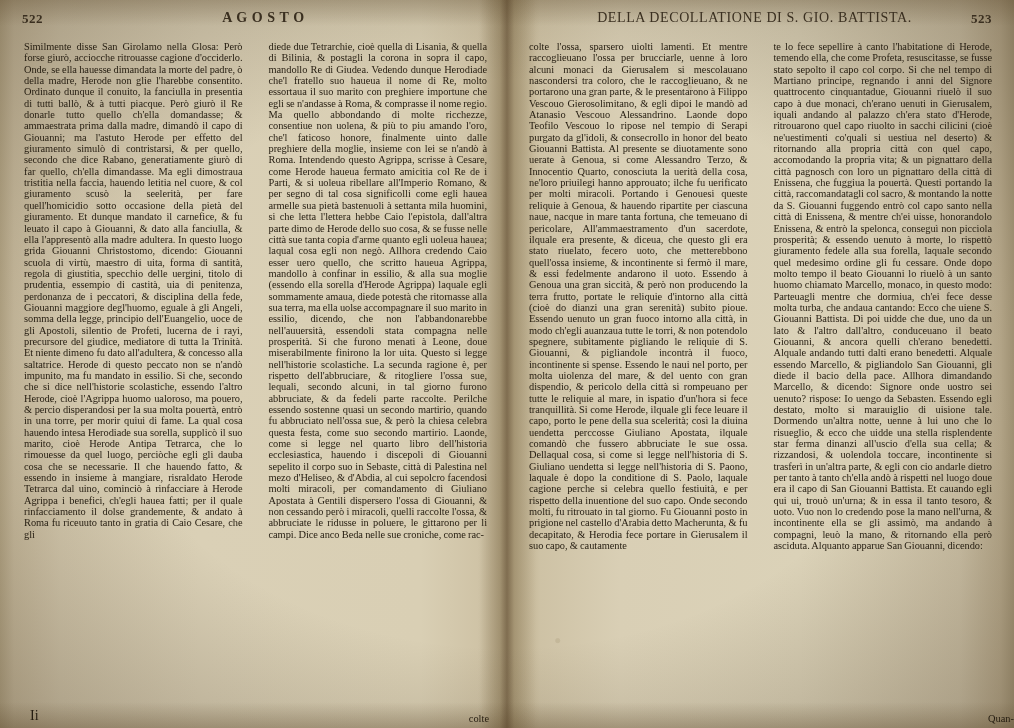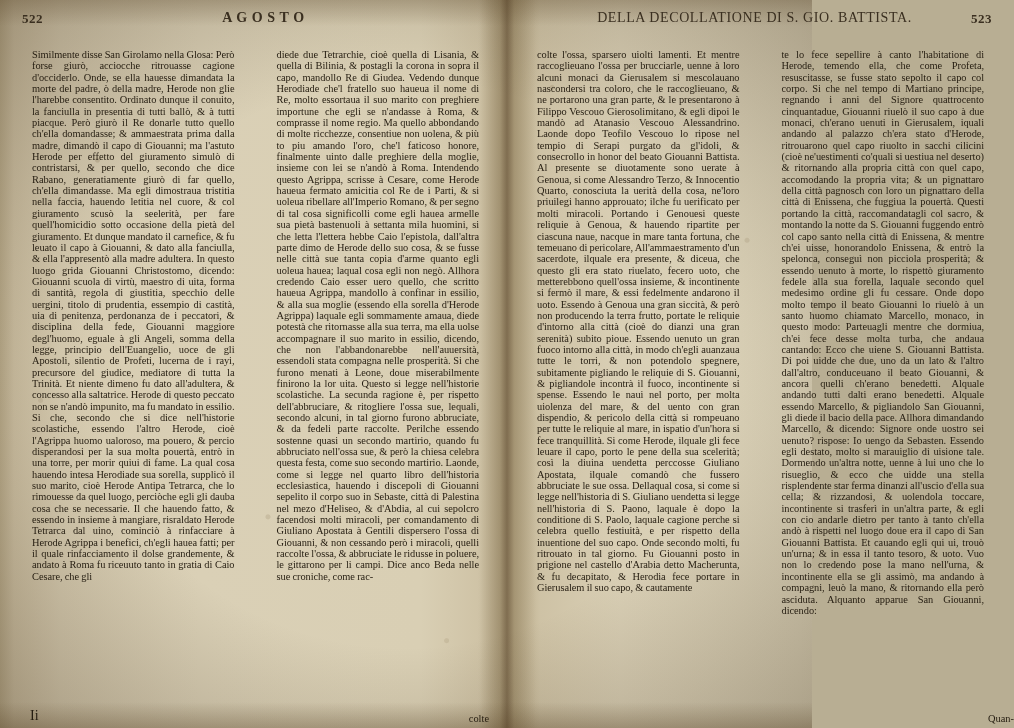--- a/index.html
+++ b/index.html
@@ -9,21 +9,21 @@
   body {
     width: 1014px;
     height: 728px;
     overflow: hidden;
     background: #b8ae93;
     font-family: "Liberation Serif", serif;
   }
   
   #book {
     position: relative;
-    width: 812px;
+    width: 1014px;
     height: 728px;
     background:
       radial-gradient(ellipse at 50% 50%, rgba(0,0,0,0.00) 55%, rgba(60,45,25,0.30) 100%),
       linear-gradient(90deg,
         #b9ab8b 0px, #cdc0a3 14px, #d6cbb0 60px,
         #dad0b6 200px, #d9cfb4 420px,
         #cfc3a6 480px, #b4a584 500px, #a99878 507px,
         #b8a987 515px, #cec2a5 540px,
         #d9cfb5 620px, #dbd2b8 800px, #d2c7ac 960px,
         #bfb193 1000px, #aa9c7d 1014px);
@@ -111,21 +111,21 @@
     line-height: 11.35px;
     text-align: justify;
     text-justify: inter-word;
     hyphens: auto;
     color: #241c10;
     overflow: hidden;
     word-spacing: -0.3px;
     letter-spacing: -0.05px;
   }
   .col p {
-    margin: 16px;
+    margin: 8px;
     text-indent: 0;
   }
   .bigcaps {
     font-size: 15.5px;
     letter-spacing: 1px;
     font-weight: bold;
     vertical-align: baseline;
   }
   .catchword {
     position: absolute;

